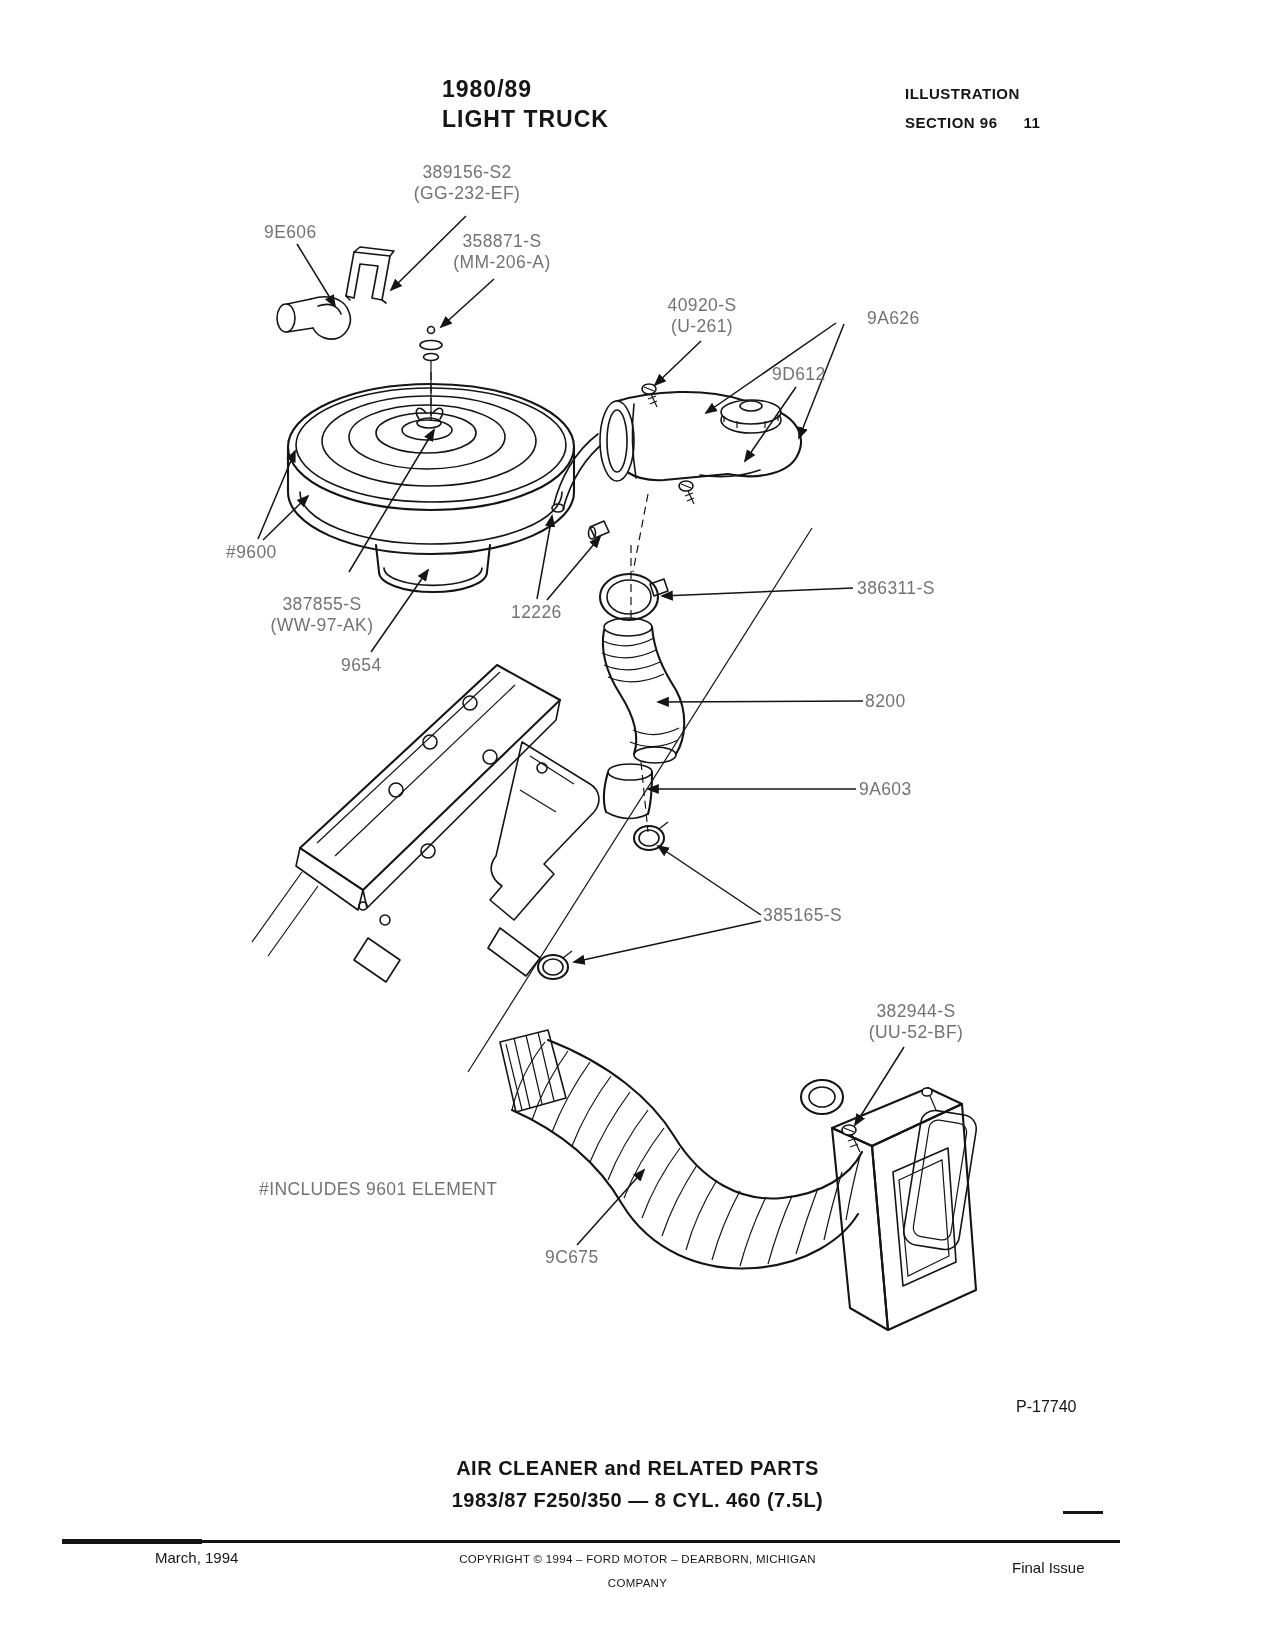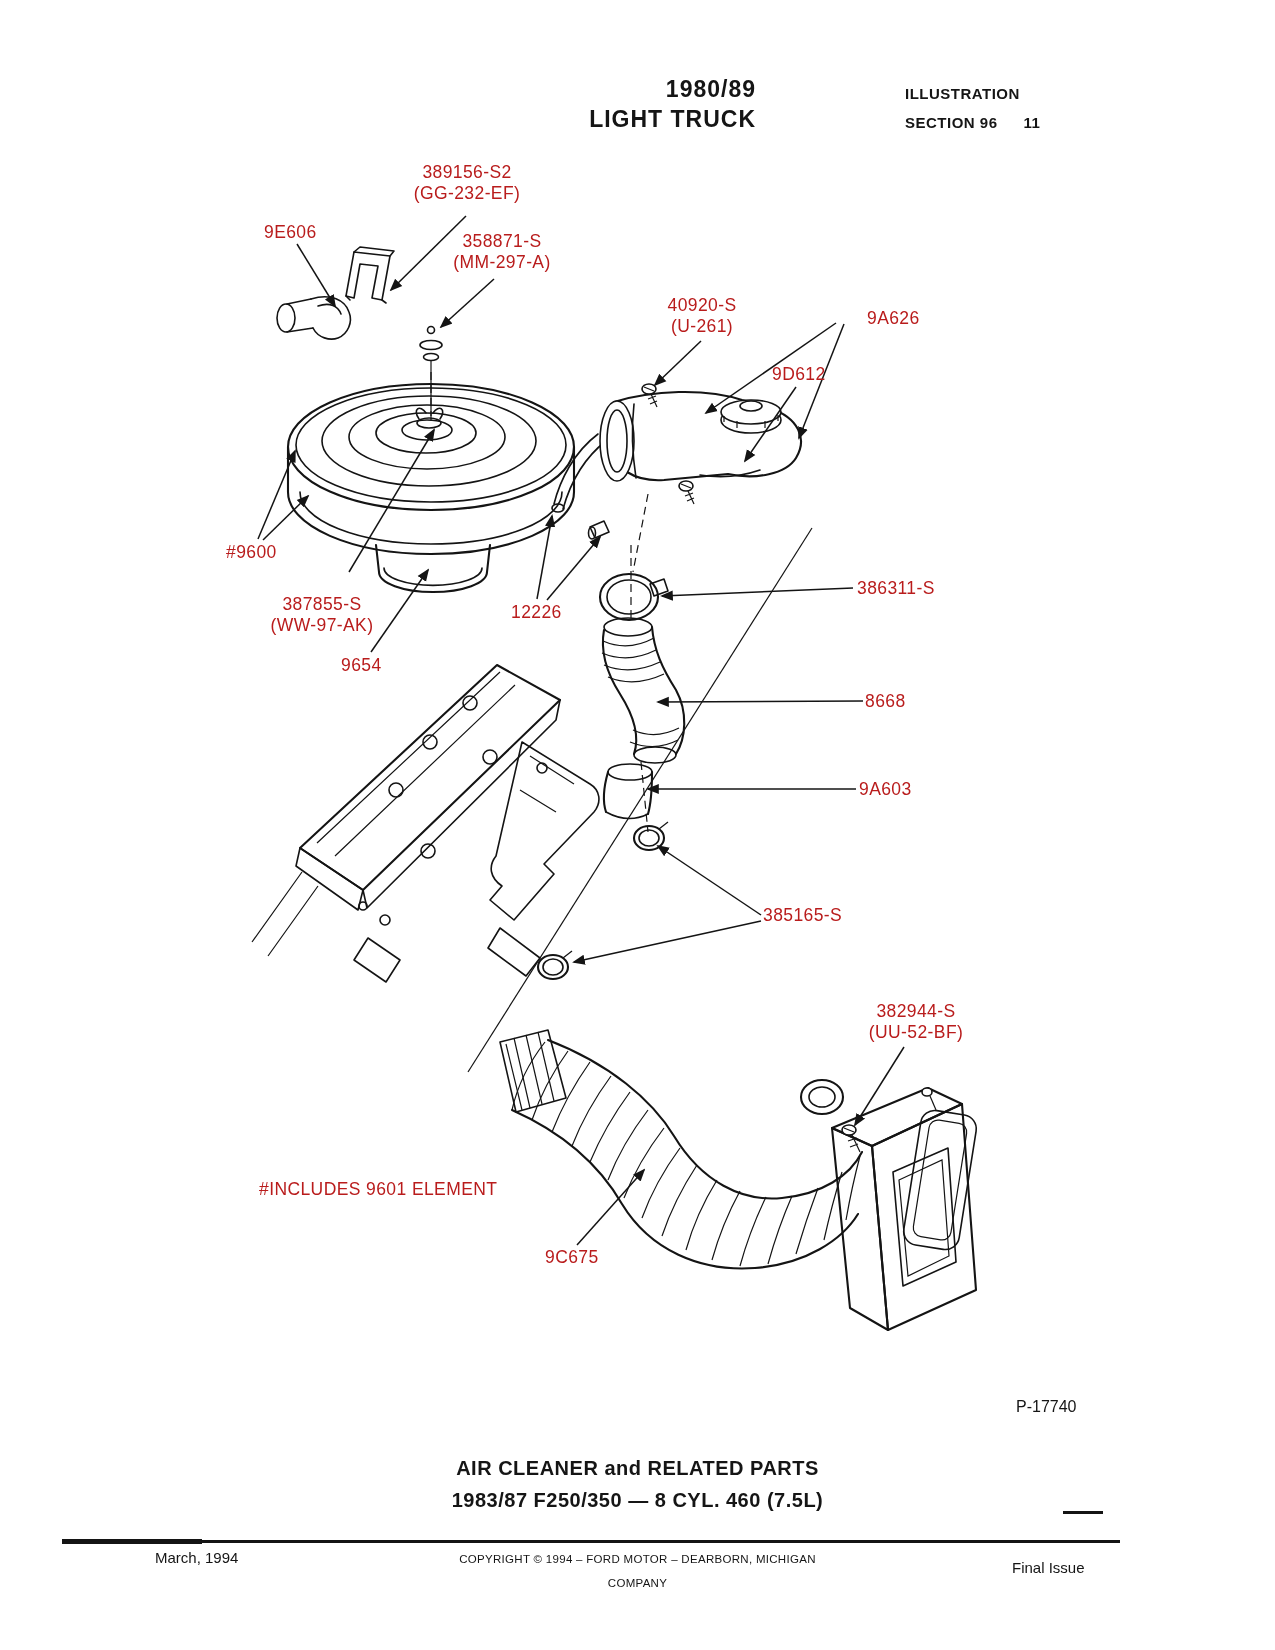--- a/index.html
+++ b/index.html
@@ -3,27 +3,27 @@
 <meta charset="utf-8">
 <style>
   html,body{margin:0;padding:0;background:#e8e8e8;}
   .page{
     position:relative;width:1275px;height:1650px;margin:0 auto;
     background:#ffffff;color:#151515;
     font-family:"Liberation Sans",sans-serif;
     overflow:hidden;
   }
   .abs{position:absolute;}
-  .hdr-title{top:74px;left:456px;width:300px;text-align:right;
+  .hdr-title{top:74px;left:442px;width:300px;text-align:left;
     font-size:23px;font-weight:bold;letter-spacing:1px;line-height:30px;}
   .hdr-right{top:79px;left:905px;width:220px;font-size:15px;font-weight:bold;
     letter-spacing:0.5px;line-height:29px;}
   .hdr-right .pgnum{margin-left:26px;}
   .lbl{position:absolute;font-size:17.5px;line-height:21px;letter-spacing:0.4px;
-    white-space:nowrap;color:#b91c1c;}
+    white-space:nowrap;color:#737373;}
   .lbl.center{text-align:center;white-space:normal;}
   .figref{top:1398px;left:1016px;font-size:16px;}
   .caption{top:1452px;left:0;width:1275px;text-align:center;
     font-size:20px;font-weight:bold;letter-spacing:0.5px;line-height:32px;}
   .rule-main{top:1540px;left:62px;width:1058px;height:3px;background:#141414;}
   .rule-cap{top:1539px;left:62px;width:140px;height:5px;background:#141414;}
   .rule-stub{top:1511px;left:1063px;width:40px;height:3px;background:#141414;}
   .foot-date{top:1549px;left:155px;font-size:15px;}
   .foot-copy{top:1547px;left:0;width:1275px;text-align:center;
     font-size:11.5px;letter-spacing:0.3px;line-height:24px;}
@@ -238,37 +238,37 @@
     </g>
   </svg>
 
   <div class="lbl center" style="left:382px;top:162px;width:170px;">
     <div>389156-S2</div>
     <div>(GG-232-EF)</div>
   </div>
   <div class="lbl" style="left:264px;top:222px;">9E606</div>
   <div class="lbl center" style="left:422px;top:231px;width:160px;text-align:center;">
     <div>358871-S</div>
-    <div>(MM-297-A)</div>
+    <div>(MM-206-A)</div>
   </div>
   <div class="lbl center" style="left:617px;top:295px;width:170px;">
     <div>40920-S</div>
     <div>(U-261)</div>
   </div>
   <div class="lbl" style="left:823px;top:308px;margin-left:44px;">9A626</div>
   <div class="lbl" style="left:772px;top:364px;">9D612</div>
   <div class="lbl" style="left:226px;top:542px;">#9600</div>
   <div class="lbl center" style="left:237px;top:574px;width:170px;margin-top:20px;">
     <div>387855-S</div>
     <div>(WW-97-AK)</div>
   </div>
   <div class="lbl" style="left:511px;top:602px;">12226</div>
   <div class="lbl" style="left:857px;top:578px;">386311-S</div>
   <div class="lbl" style="left:341px;top:655px;">9654</div>
-  <div class="lbl" style="left:865px;top:691px;">8668</div>
+  <div class="lbl" style="left:865px;top:691px;">8200</div>
   <div class="lbl" style="left:859px;top:779px;">9A603</div>
   <div class="lbl" style="left:763px;top:905px;">385165-S</div>
   <div class="lbl center" style="left:831px;top:1001px;width:170px;">
     <div>382944-S</div>
     <div>(UU-52-BF)</div>
   </div>
   <div class="lbl" style="left:259px;top:1179px;">#INCLUDES 9601 ELEMENT</div>
   <div class="lbl" style="left:545px;top:1247px;">9C675</div>
 
   <div class="abs figref">P-17740</div>

